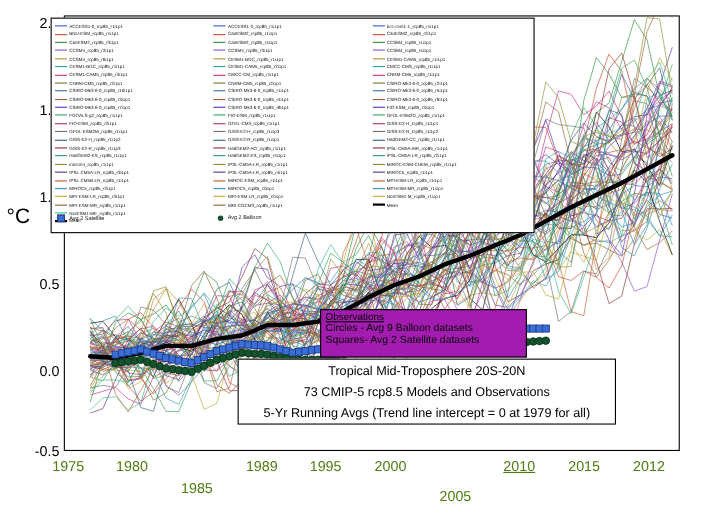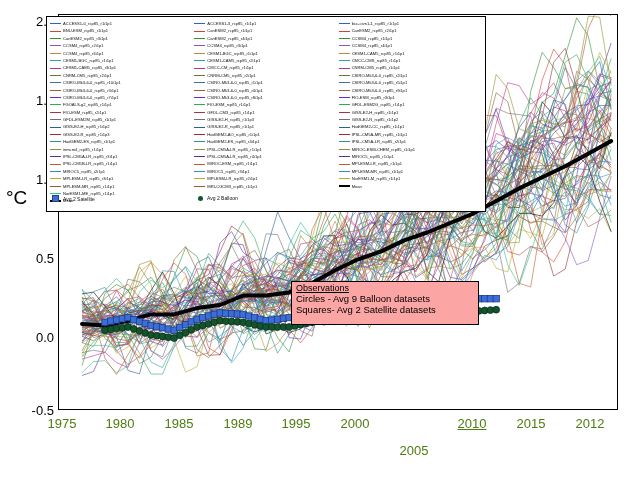--- a/index.html
+++ b/index.html
@@ -20,21 +20,21 @@
   .legend-cols{display:flex;gap:0px;height:100%;}
   .legend-col{flex:1;display:flex;flex-direction:column;}
   .lg-item{display:flex;align-items:center;height:7.4px;line-height:7.4px;white-space:nowrap;}
   .lg-swatch{width:11px;height:0;border-top:1px solid #888;margin-right:2px;flex:none;}
   .lg-text{font-size:4.1px;color:#111;font-family:"Liberation Sans",sans-serif;}
   .lg-sq{width:5px;height:5px;background:#3a6fd8;border:1px solid #24407f;}
   .lg-ci{width:5px;height:5px;border-radius:50%;background:#14532d;}
   .lg-b-text{font-size:5px;color:#111;}
 
   
-  .obs-box{position:absolute;left:291px;top:281px;width:188px;height:44px;border:1px solid #000;background:#fca5a5;box-sizing:border-box;padding:1px 4px;}
+  .obs-box{position:absolute;left:291px;top:281px;width:188px;height:44px;border:1px solid #000;background:#a21caf;box-sizing:border-box;padding:1px 4px;}
   .obs-title{font-size:9px;text-decoration:underline;color:#000;}
   .obs-line{font-size:9.5px;color:#000;}
 
   
   .cap-box{position:absolute;left:216px;top:326px;width:344px;height:60px;border:1px solid #000;background:#fff;box-sizing:border-box;padding:2px 4px;text-align:center;}
   .cap-line{font-size:11.5px;color:#000;line-height:19px;}
 
   svg{display:block;}
 </style>
 </head>
@@ -49,21 +49,21 @@
     <div class="ytick" style="top:86px;">1.5</div>
     <div class="ytick" style="top:165px;">1.0</div>
     <div class="ytick" style="top:244px;">0.5</div>
     <div class="ytick" style="top:323px;">0.0</div>
     <div class="ytick" style="top:396px;">-0.5</div>
   </div>
 
   <div style="position:absolute;left:58px;top:416px;width:560px;height:20px;">
     <div class="xtick" style="left:4px;">1975</div>
     <div class="xtick" style="left:62px;">1980</div>
-    <div class="xtick" style="left:121px;">1985</div>
+    <div class="xtick" style="left:121px;margin-top:20px;">1985</div>
     <div class="xtick" style="left:180px;">1989</div>
     <div class="xtick" style="left:238px;">1995</div>
     <div class="xtick" style="left:297px;">2000</div>
     <div class="xtick" style="left:356px;margin-top:27px;">2005</div>
     <div class="xtick" style="left:414px;text-decoration:underline;">2010</div>
     <div class="xtick" style="left:473px;">2015</div>
     <div class="xtick" style="left:532px;">2012</div>
   </div>
 
   <div class="plot-frame">
@@ -593,14 +593,19 @@
     <span class="lg-ci"></span>
     <span class="lg-b-text">Avg 2 Balloon</span>
   </div>
 
   <div class="obs-box">
     <div class="obs-title">Observations</div>
     <div class="obs-line">Circles - Avg 9 Balloon datasets</div>
     <div class="obs-line">Squares- Avg 2 Satellite datasets</div>
   </div>
 
+  <div class="cap-box">
+    <div class="cap-line">Tropical Mid-Troposphere 20S-20N</div>
+    <div class="cap-line">73 CMIP-5 rcp8.5 Models and Observations</div>
+    <div class="cap-line">5-Yr Running Avgs (Trend line intercept = 0 at 1979 for all)</div>
+  </div>
 
 </div>
 
 </body></html>

